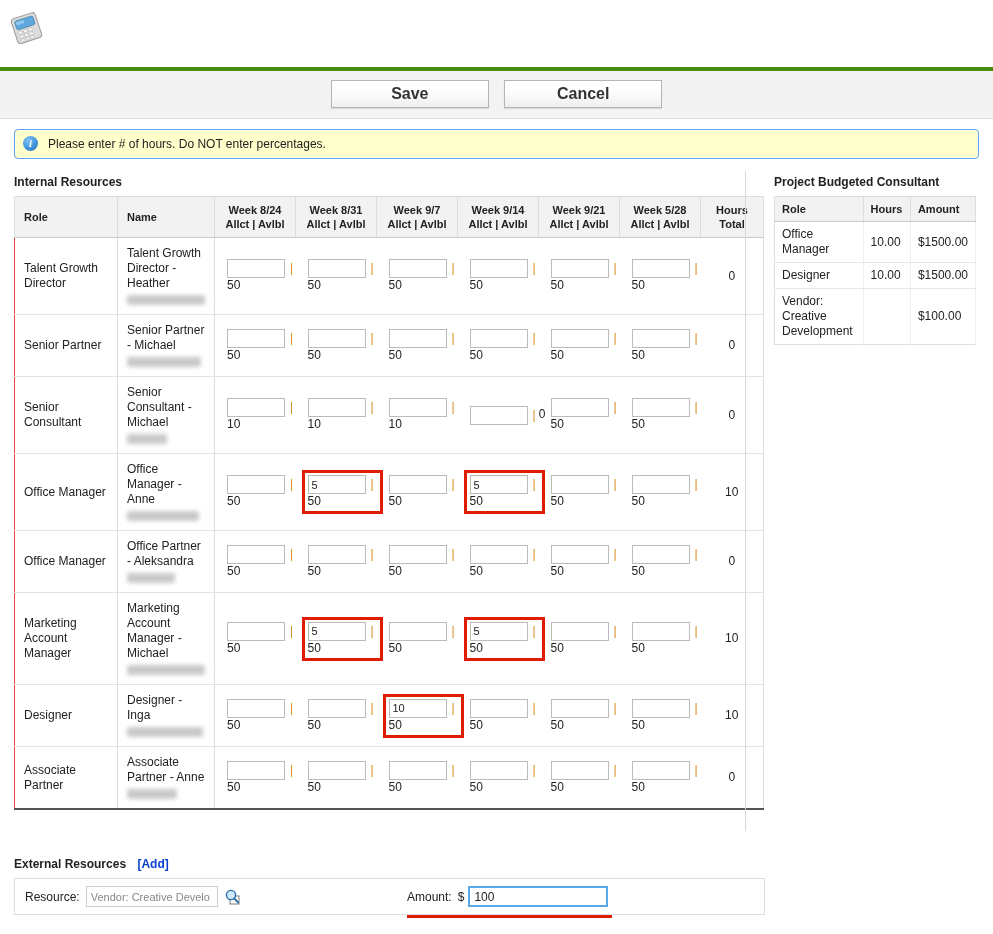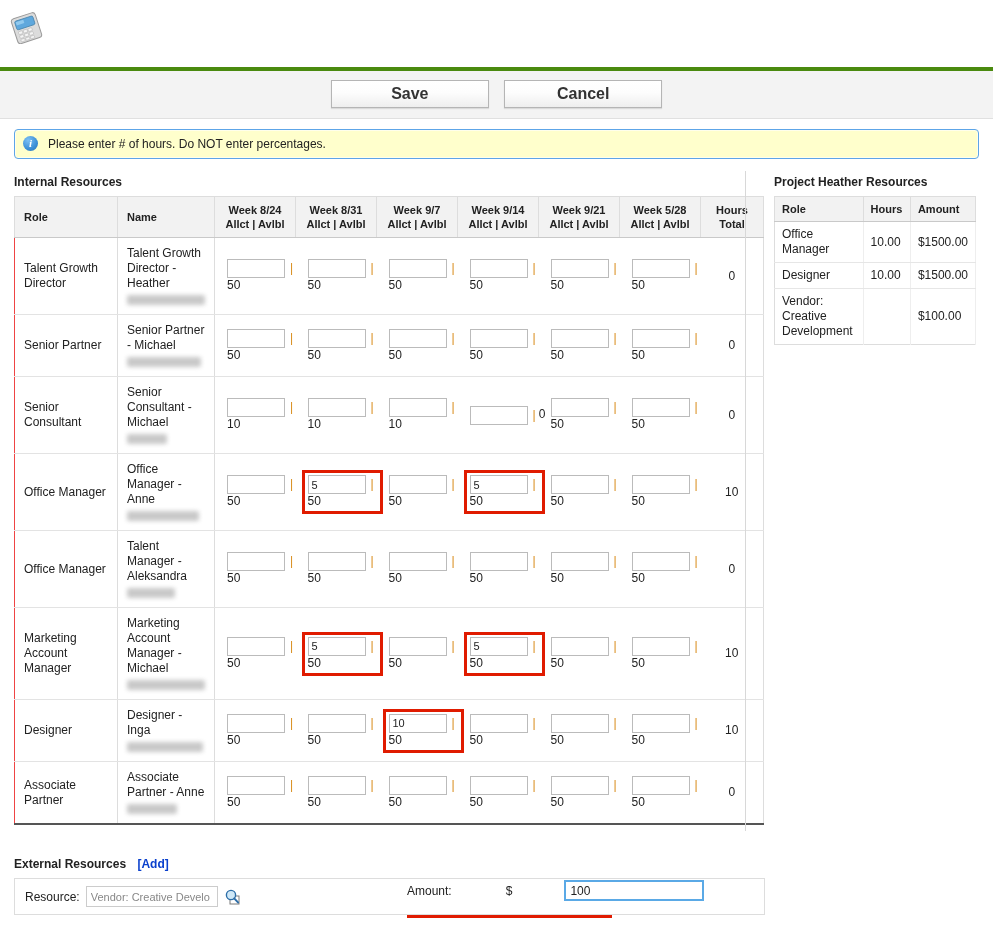--- a/index.html
+++ b/index.html
@@ -319,24 +319,23 @@
     width: 17px;
     height: 16px;
     margin-left: 6px;
     position: relative;
     cursor: pointer;
     display: inline-block;
   }
   #amount-wrap {
     position: absolute;
     left: 392px;
-    top: 1px;
+    top: 7px;
     display: flex;
     align-items: center;
-    gap: 48px;
   }
   input.amount {
     width: 128px;
     height: 15px;
     font-family: "Liberation Sans", sans-serif;
     font-size: 12px;
     color: #222222;
     border: 2px solid #5aa9e6;
     padding: 1px 4px;
     background: #ffffff;
@@ -478,21 +477,21 @@
             <td class="weekcell"><span class="alloc-group"><span class="alloc-line"><input type="text" class="alloc" value="" style=""><span class="sep">|</span></span><span class="avail">50</span></span></td>
             <td class="weekcell"><span class="alloc-group marked"><span class="alloc-line"><input type="text" class="alloc" value="5" style=""><span class="sep">|</span></span><span class="avail">50</span></span></td>
             <td class="weekcell"><span class="alloc-group"><span class="alloc-line"><input type="text" class="alloc" value="" style=""><span class="sep">|</span></span><span class="avail">50</span></span></td>
             <td class="weekcell"><span class="alloc-group marked"><span class="alloc-line"><input type="text" class="alloc" value="5" style=""><span class="sep">|</span></span><span class="avail">50</span></span></td>
             <td class="weekcell"><span class="alloc-group"><span class="alloc-line"><input type="text" class="alloc" value="" style=""><span class="sep">|</span></span><span class="avail">50</span></span></td>
             <td class="weekcell"><span class="alloc-group"><span class="alloc-line"><input type="text" class="alloc" value="" style=""><span class="sep">|</span></span><span class="avail">50</span></span></td>
             <td class="totalcell lastcol">10</td>
           </tr>
           <tr class="datarow">
             <td class="rolecell">Office Manager</td>
-            <td class="namecell"><span>Talent Manager - Aleksandra</span> <span class="redacted" style="width: 48px;"></span></td>
+            <td class="namecell"><span>Office Partner - Aleksandra</span> <span class="redacted" style="width: 48px;"></span></td>
             <td class="weekcell"><span class="alloc-group"><span class="alloc-line"><input type="text" class="alloc" value="" style=""><span class="sep">|</span></span><span class="avail">50</span></span></td>
             <td class="weekcell"><span class="alloc-group"><span class="alloc-line"><input type="text" class="alloc" value="" style=""><span class="sep">|</span></span><span class="avail">50</span></span></td>
             <td class="weekcell"><span class="alloc-group"><span class="alloc-line"><input type="text" class="alloc" value="" style=""><span class="sep">|</span></span><span class="avail">50</span></span></td>
             <td class="weekcell"><span class="alloc-group"><span class="alloc-line"><input type="text" class="alloc" value="" style=""><span class="sep">|</span></span><span class="avail">50</span></span></td>
             <td class="weekcell"><span class="alloc-group"><span class="alloc-line"><input type="text" class="alloc" value="" style=""><span class="sep">|</span></span><span class="avail">50</span></span></td>
             <td class="weekcell"><span class="alloc-group"><span class="alloc-line"><input type="text" class="alloc" value="" style=""><span class="sep">|</span></span><span class="avail">50</span></span></td>
             <td class="totalcell lastcol">0</td>
           </tr>
           <tr class="datarow">
             <td class="rolecell">Marketing Account Manager</td>
@@ -527,21 +526,21 @@
             <td class="weekcell"><span class="alloc-group"><span class="alloc-line"><input type="text" class="alloc" value="" style=""><span class="sep">|</span></span><span class="avail">50</span></span></td>
             <td class="totalcell lastcol">0</td>
           </tr>
         </tbody>
     </table>
   </div>
 
   <div id="col-divider"></div>
 
   <div id="right-col">
-    <div class="section-title">Project Heather Resources</div>
+    <div class="section-title">Project Budgeted Consultant</div>
     <table class="budget">
       <colgroup>
           <col style="width:92px">
           <col style="width:48px">
           <col style="width:62px">
         </colgroup>
       <thead>
         <tr>
           <th>Role</th>
           <th class="num">Hours</th>

